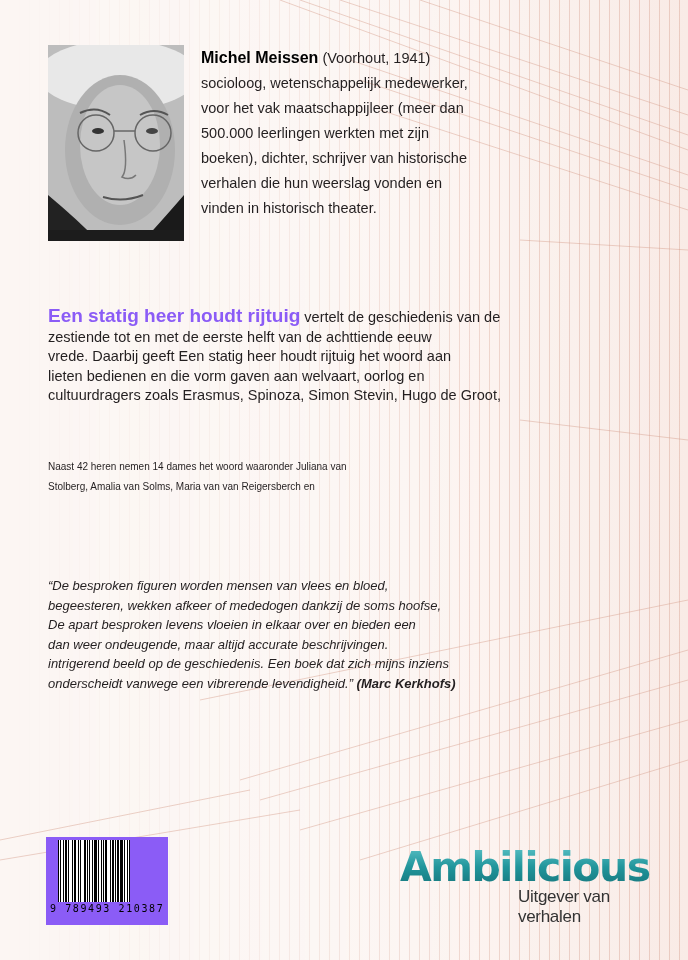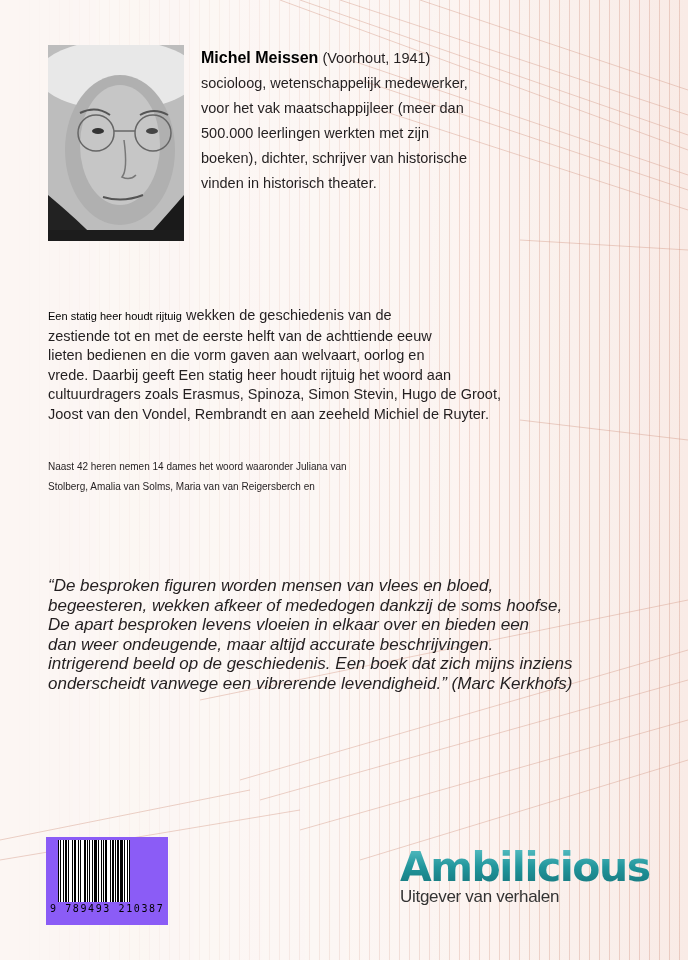--- a/index.html
+++ b/index.html
@@ -30,32 +30,32 @@
   .bio {
     position: absolute; left: 201px; top: 45px; width: 320px;
     font-size: 14.5px; line-height: 25px;
   }
   .name { color: #000000; font-weight: bold; font-size: 16px; }
 
   .desc {
     position: absolute; left: 48px; top: 306px; width: 600px;
     font-size: 14.5px; line-height: 19.5px;
   }
-  .book-title { color: #000000; font-weight: normal; font-size: 11px; }
+  .book-title { color: #8b5cf6; font-weight: bold; font-size: 19px; }
 
   .women {
     position: absolute; left: 48px; top: 457px; width: 600px;
     font-size: 10px; line-height: 19.5px;
   }
 
   .quote {
     position: absolute; left: 48px; top: 576px; width: 600px;
-    font-size: 17px; line-height: 19.5px; font-style: italic;
-  }
-  .quote-author { font-weight: normal; margin-top: 8px; }
+    font-size: 13px; line-height: 19.5px; font-style: italic;
+  }
+  .quote-author { font-weight: bold; margin-top: 8px; }
 
   .barcode {
     position: absolute; left: 46px; top: 837px; width: 122px; height: 88px;
     background: #8b5cf6;
   }
   .barcode .bars { position: absolute; left: 12px; top: 3px; width: 104px; height: 62px; display: flex; }
   .barcode .bars span { height: 100%; }
   .barcode .digits {
     position: absolute; left: 4px; top: 66px; font-family: "DejaVu Sans Mono", monospace;
     font-size: 10px; letter-spacing: 1.6px; color: #000;
@@ -64,21 +64,21 @@
   .logo { position: absolute; left: 400px; top: 845px; width: 270px; }
   .logo-name {
     font-family: "DejaVu Sans", sans-serif; font-weight: bold; font-size: 41px;
     letter-spacing: -1.5px; line-height: 44px;
     color: #1f8e94;
     background: linear-gradient(180deg, #5cc3c8 0%, #21959b 50%, #16757a 100%);
     -webkit-background-clip: text; background-clip: text; -webkit-text-fill-color: transparent;
   }
   .logo-tag {
     font-family: "Liberation Sans", sans-serif; font-size: 17px; color: #333;
-    margin-top: -2px; letter-spacing: -0.3px;
+    margin-left: 118px; margin-top: -2px; letter-spacing: -0.3px;
   }
 </style>
 </head>
 <body>
 
 <div class="bg"></div>
 <svg class="bg-svg" width="688" height="960" viewBox="0 0 688 960">
   <g stroke="#d49a88" stroke-width="0.8" fill="none" opacity="0.55">
     <line x1="280" y1="0" x2="688" y2="150"></line>
     <line x1="300" y1="0" x2="688" y2="135"></line>
@@ -121,30 +121,30 @@
       <path d="M55 152 Q75 158 95 150" stroke="#555" stroke-width="2" fill="none"></path>
     </svg>
   </div>
 
   <div class="bio">
     <div><span class="name">Michel Meissen</span><span> (Voorhout, 1941)</span></div>
     <div>socioloog, wetenschappelijk medewerker,</div>
     <div>voor het vak maatschappijleer (meer dan</div>
     <div>500.000 leerlingen werkten met zijn</div>
     <div>boeken), dichter, schrijver van historische</div>
+    <div>verhalen die hun weerslag vonden en</div>
     <div>vinden in historisch theater.</div>
   </div>
 
   <div class="desc">
-    <div><span class="book-title">Een statig heer houdt rijtuig</span><span> wekken de geschiedenis van de</span></div>
+    <div><span class="book-title">Een statig heer houdt rijtuig</span><span> vertelt de geschiedenis van de</span></div>
     <div>zestiende tot en met de eerste helft van de achttiende eeuw</div>
+    <div>vrede. Daarbij geeft Een statig heer houdt rijtuig het woord aan</div>
     <div>lieten bedienen en die vorm gaven aan welvaart, oorlog en</div>
-    <div>vrede. Daarbij geeft Een statig heer houdt rijtuig het woord aan</div>
     <div>cultuurdragers zoals Erasmus, Spinoza, Simon Stevin, Hugo de Groot,</div>
-    <div>Joost van den Vondel, Rembrandt en aan zeeheld Michiel de Ruyter.</div>
   </div>
 
   <div class="women">
     <div>Naast 42 heren nemen 14 dames het woord waaronder Juliana van</div>
     <div>Stolberg, Amalia van Solms, Maria van van Reigersberch en</div>
   </div>
 
   <div class="quote">
     <div>“De besproken figuren worden mensen van vlees en bloed,</div>
     <div>begeesteren, wekken afkeer of mededogen dankzij de soms hoofse,</div>

